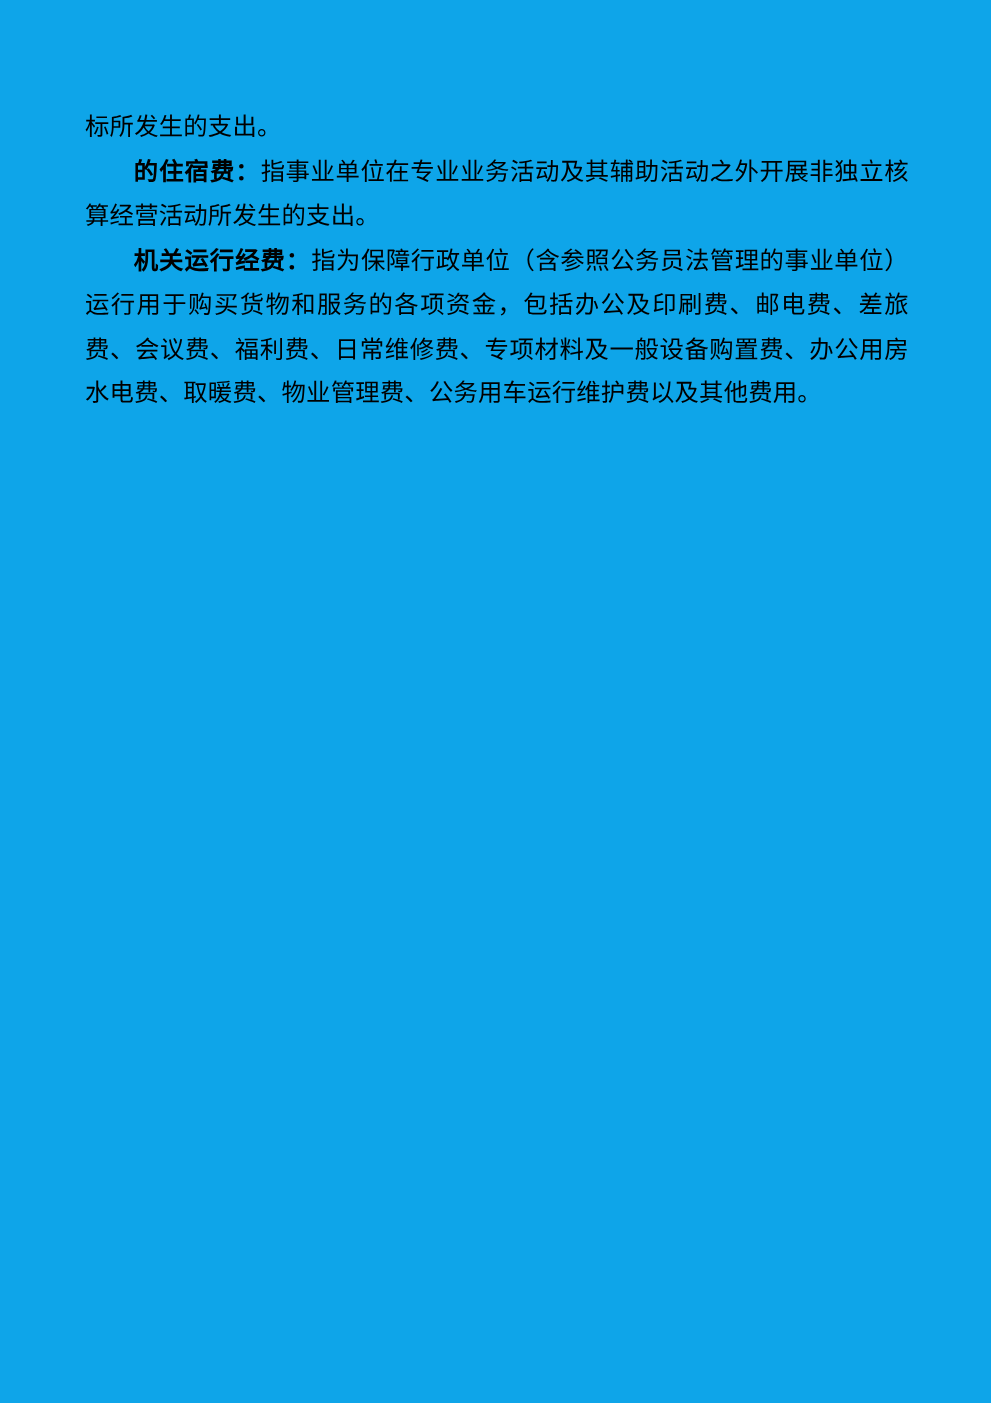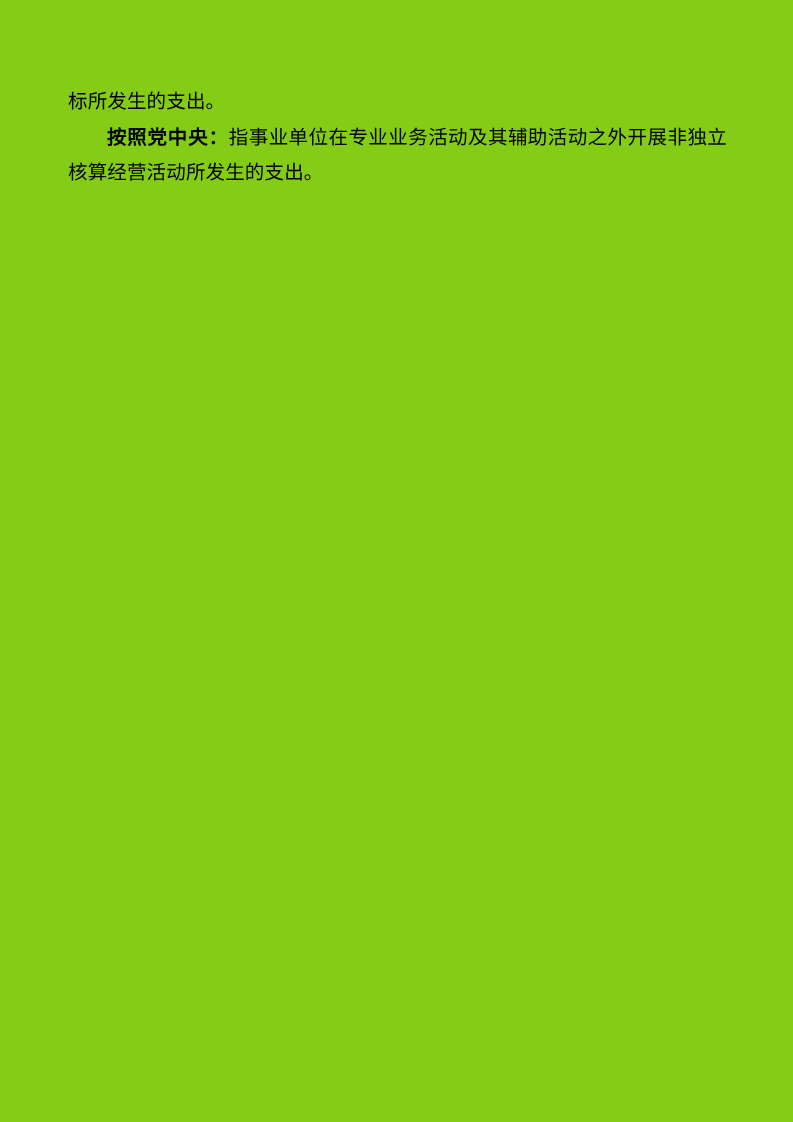--- a/index.html
+++ b/index.html
@@ -14,21 +14,21 @@
     font-family: "DejaVu Serif", "Liberation Serif", serif;
     color: #000000;
     -webkit-font-smoothing: antialiased;
   }
   .page {
     position: relative;
     box-sizing: border-box;
     width: 793px;
     height: 1122px;
     padding: 84px 66px 80px 68px;
-    background: #84cc16;
+    background: #0ea5e9;
   }
   .doc-body {
     font-size: 19.5px;
     line-height: 35.5px;
     text-align: justify;
     text-justify: inter-ideograph;
   }
   .para {
     margin: 0;
     text-indent: 0;
@@ -48,19 +48,22 @@
 <body>
 
 <div class="page">
   <div class="doc-body">
 
     <p class="para">
       <span class="run">标所发生的支出。</span>
     </p>
 
     <p class="para indent">
-      <span class="lead">按照党中央：</span><span class="run">指事业单位在专业业务活动及其辅助活动之外开展非独立核算经营活动所发生的支出。</span>
+      <span class="lead">的住宿费：</span><span class="run">指事业单位在专业业务活动及其辅助活动之外开展非独立核算经营活动所发生的支出。</span>
     </p>
 
 
+    <p class="para indent">
+      <span class="lead">机关运行经费：</span><span class="run">指为保障行政单位（含参照公务员法管理的事业单位）运行用于购买货物和服务的各项资金，包括办公及印刷费、邮电费、差旅费、会议费、福利费、日常维修费、专项材料及一般设备购置费、办公用房水电费、取暖费、物业管理费、公务用车运行维护费以及其他费用。</span>
+    </p>
 
   </div>
 </div>
 
 </body></html>

